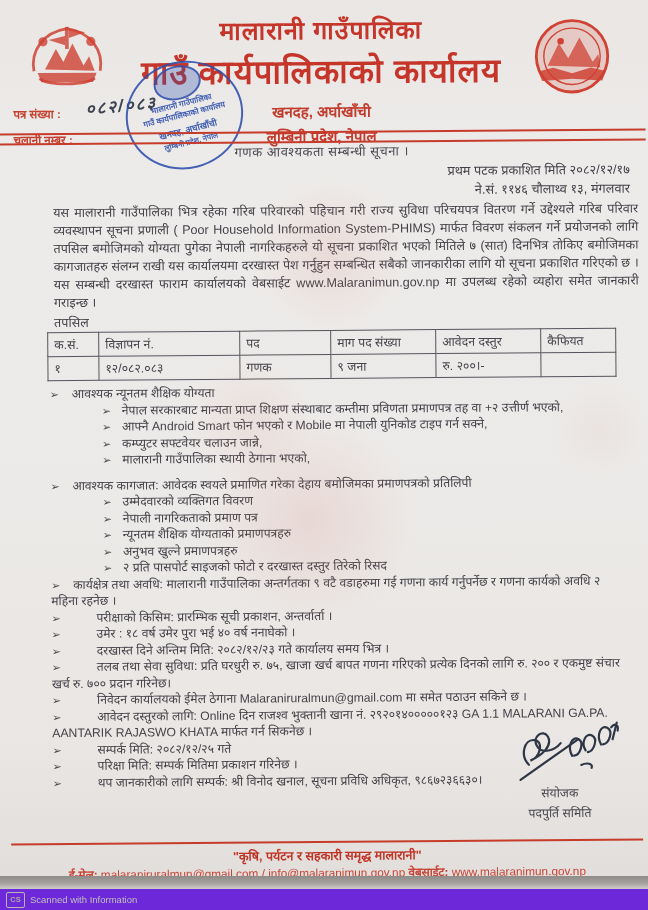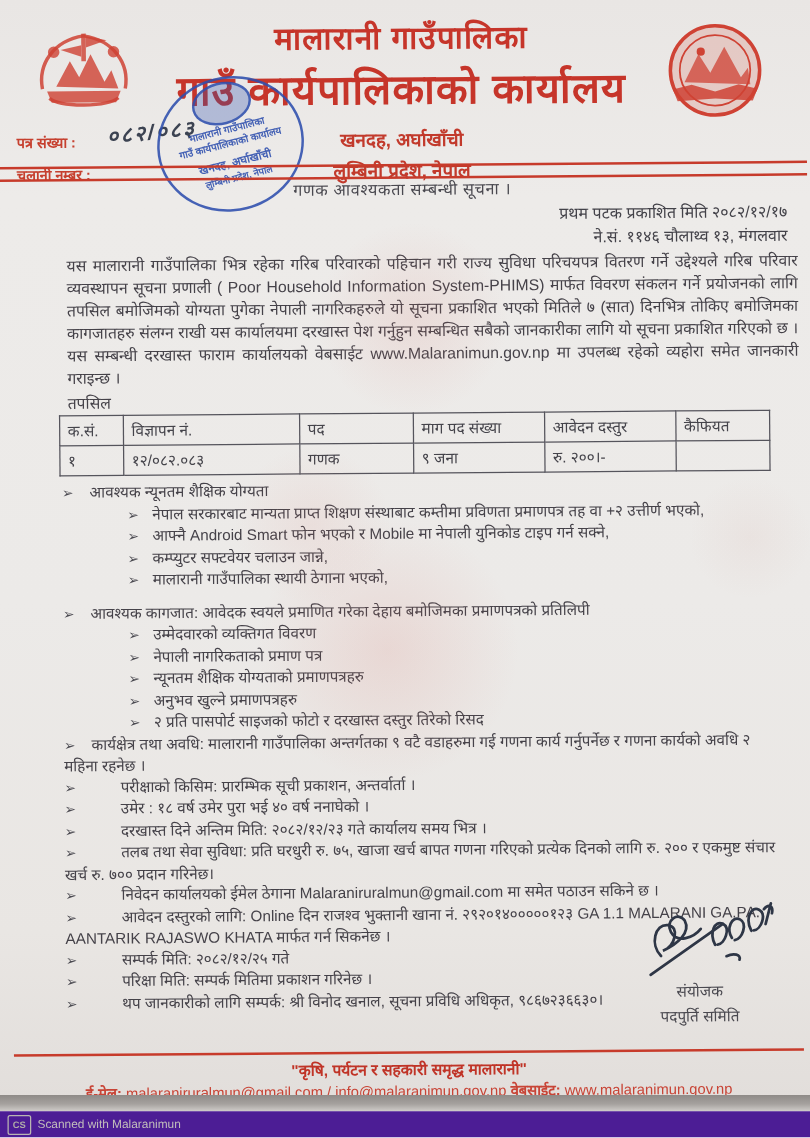--- a/index.html
+++ b/index.html
@@ -113,21 +113,21 @@
     font-size:12.5px;font-weight:bold;color:#c03427;}
   .contact{position:absolute;left:0;top:864px;width:100%;text-align:center;
     font-size:11.8px;color:#c84436;}
   .contact b{font-weight:bold;}
 
   
   .scan-edge{
     position:absolute;left:0;top:876px;width:648px;height:13px;
     background:linear-gradient(180deg,#8f8b88 0%,#a5a19e 55%,#cfccc9 100%);
   }
-  .cam-bar{position:absolute;left:0;top:889px;width:648px;height:21px;background:#4c1d95;}
+  .cam-bar{position:absolute;left:0;top:889px;width:648px;height:21px;background:#6d28d9;}
   .cs-badge{
     position:absolute;left:6px;top:3px;width:17px;height:14px;border:1.4px solid #b9b5b2;
     border-radius:2px;color:#aeaaa7;font-size:7.5px;font-weight:bold;text-align:center;line-height:14px;
   }
   .cs-text{position:absolute;left:30px;top:5px;font-size:9.5px;color:#c3bfbc;}
 </style>
 </head>
 <body>
 
 <div class="paper">
@@ -262,14 +262,14 @@
     <div class="contact">
       <b>ई-मेल:</b><span> malaraniruralmun@gmail.com / info@malaranimun.gov.np </span><b>वेबसाईट:</b><span> www.malaranimun.gov.np</span>
     </div>
 
   </div>
 </div>
 
 <div class="scan-edge"></div>
 <div class="cam-bar">
   <span class="cs-badge">CS</span>
-  <span class="cs-text">Scanned with Malaranimun</span>
+  <span class="cs-text">Scanned with Information</span>
 </div>
 
 </body></html>

